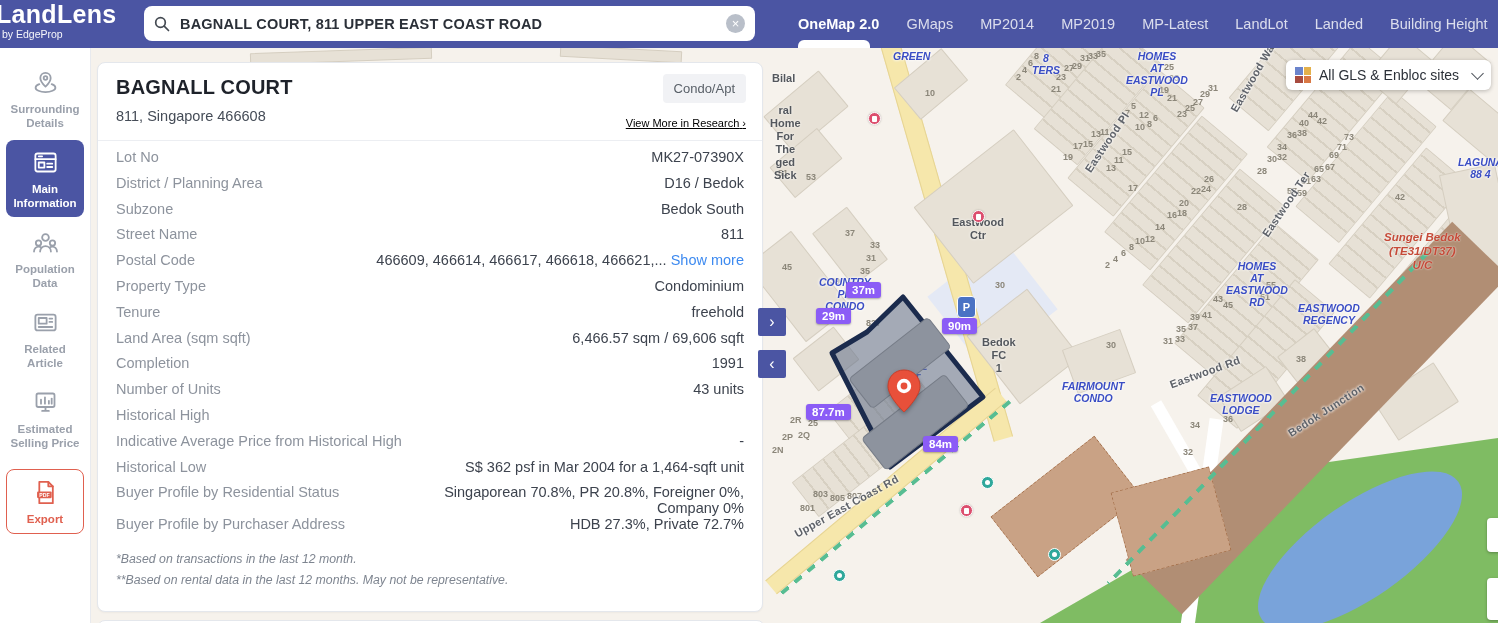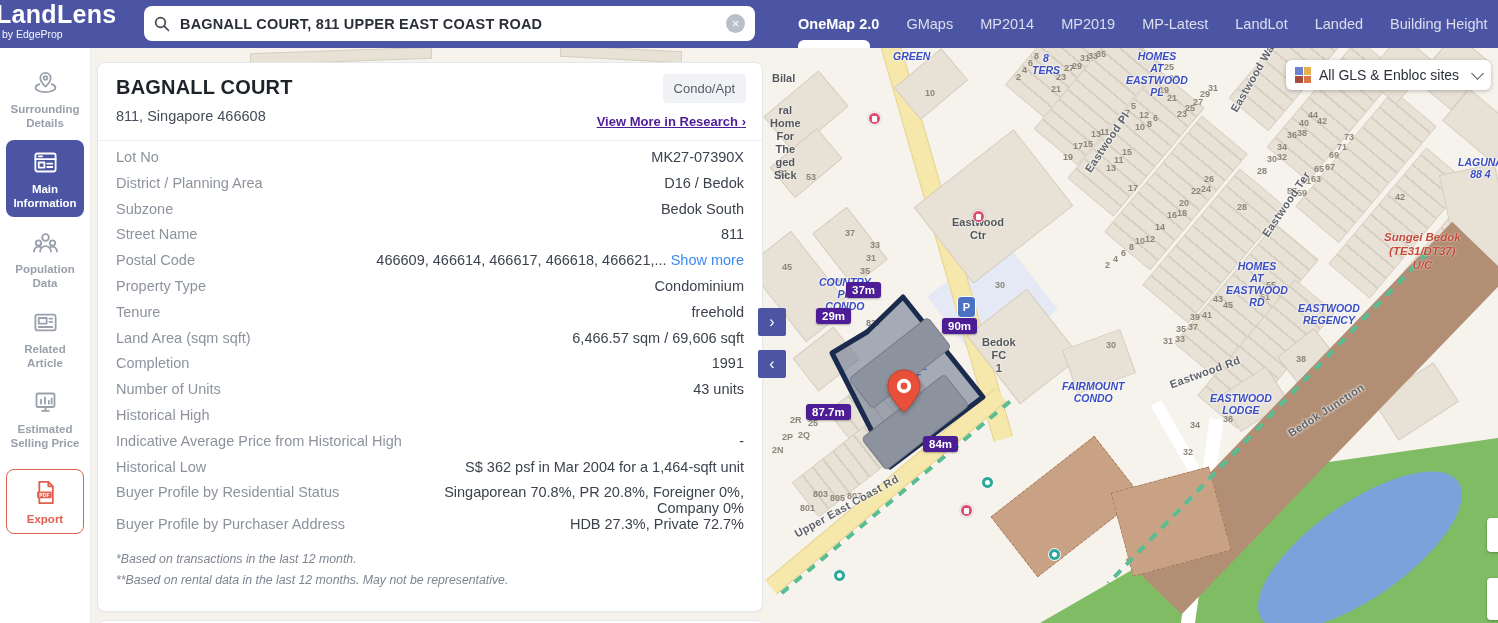--- a/index.html
+++ b/index.html
@@ -35,21 +35,21 @@
   .side-item.export svg{stroke:#e0604f}
   
   .card{position:absolute;left:97px;top:62px;width:666px;height:550px;background:#fff;
         border:1px solid #e4e7ec;border-radius:8px;z-index:20;box-sizing:border-box;
         box-shadow:0 1px 2px rgba(0,0,0,.04)}
   .card-head{position:relative;height:78px;border-bottom:1px solid #eceef2;padding:13px 18px;box-sizing:border-box}
   .card-head h1{margin:0;font-size:20px;font-weight:800;color:#1e222a;letter-spacing:.2px}
   .addr{margin-top:9px;font-size:14.5px;color:#454c57}
   .badge{position:absolute;right:16px;top:11px;background:#f1f2f5;color:#596068;font-size:13px;
          padding:7px 11px;border-radius:4px}
-  .research{position:absolute;right:16px;bottom:11px;color:#4c1d95;font-size:13px;font-weight:700;
+  .research{position:absolute;right:16px;bottom:11px;color:#000000;font-size:11px;font-weight:400;
             text-decoration:underline;cursor:pointer}
   .rows{padding:8px 18px 0}
   .row{display:flex;justify-content:space-between;align-items:flex-start;min-height:25.8px;font-size:14.5px}
   .lbl{color:#8d939d;flex:0 0 auto;padding-right:20px}
   .val{color:#3d434e;text-align:right;white-space:pre-line}
   .more{color:#3d8af0;cursor:pointer;text-decoration:none}
   .more:empty{display:none}
   .notes{padding:7px 18px 0;font-style:italic;font-size:12.3px;color:#7e8590;line-height:21px}
   .card2{position:absolute;left:97px;top:620px;width:666px;height:10px;background:#fff;
          border:1px solid #e4e7ec;border-radius:8px 8px 0 0;z-index:20}
@@ -78,21 +78,21 @@
              transform:rotate(44deg);z-index:3}
   .plot{position:absolute;color:#8b8679;font-size:9px;font-weight:600;z-index:5;white-space:nowrap}
   .street{position:absolute;color:#5f636a;font-size:11px;font-weight:700;letter-spacing:.4px;
           white-space:nowrap;z-index:6;text-shadow:0 0 3px #fff,0 0 3px #fff}
   .place{position:absolute;color:#3a4dc4;font-size:10.5px;font-weight:700;font-style:italic;
          text-align:center;white-space:pre-line;line-height:12px;z-index:6;text-shadow:0 0 3px #fff,0 0 3px #fff}
   .graylab{position:absolute;color:#53575d;font-size:11px;font-weight:600;text-align:center;
            white-space:pre-line;line-height:13px;z-index:6;text-shadow:0 0 3px #fff}
   .redlab{position:absolute;color:#c54a38;font-size:11.5px;font-weight:700;font-style:italic;
           text-align:center;white-space:pre-line;line-height:14px;z-index:6;text-shadow:0 0 2px #fff}
-  .dim{position:absolute;background:#4c1d95;color:#fff;font-size:11.5px;font-weight:700;
+  .dim{position:absolute;background:#8b5cf6;color:#fff;font-size:11.5px;font-weight:700;
        padding:2px 6px;border-radius:3px;z-index:8;box-shadow:0 1px 2px rgba(0,0,0,.3);white-space:nowrap}
   .lotpoly{position:absolute;left:800px;top:230px;z-index:7}
   .pin{position:absolute;left:886px;top:320px;z-index:9;cursor:pointer;filter:drop-shadow(0 2px 2px rgba(0,0,0,.3))}
   .bus{position:absolute;width:13px;height:13px;border-radius:50%;background:#dc4f6e;border:1px solid #fff;
        z-index:6;box-shadow:0 0 2px rgba(0,0,0,.25);box-sizing:border-box}
   .bus span{display:block;width:5px;height:6px;background:#fff;margin:2.5px auto 0;border-radius:1px}
   .transit{position:absolute;width:13px;height:13px;border-radius:50%;background:#2fa89b;border:1px solid #fff;
            z-index:6;box-sizing:border-box}
   .transit span{display:block;width:5px;height:5px;background:#fff;border-radius:50%;margin:3px auto 0}
   .park-icon{position:absolute;left:957px;top:248px;width:19px;height:22px;background:#4a72c4;border-radius:4px;

